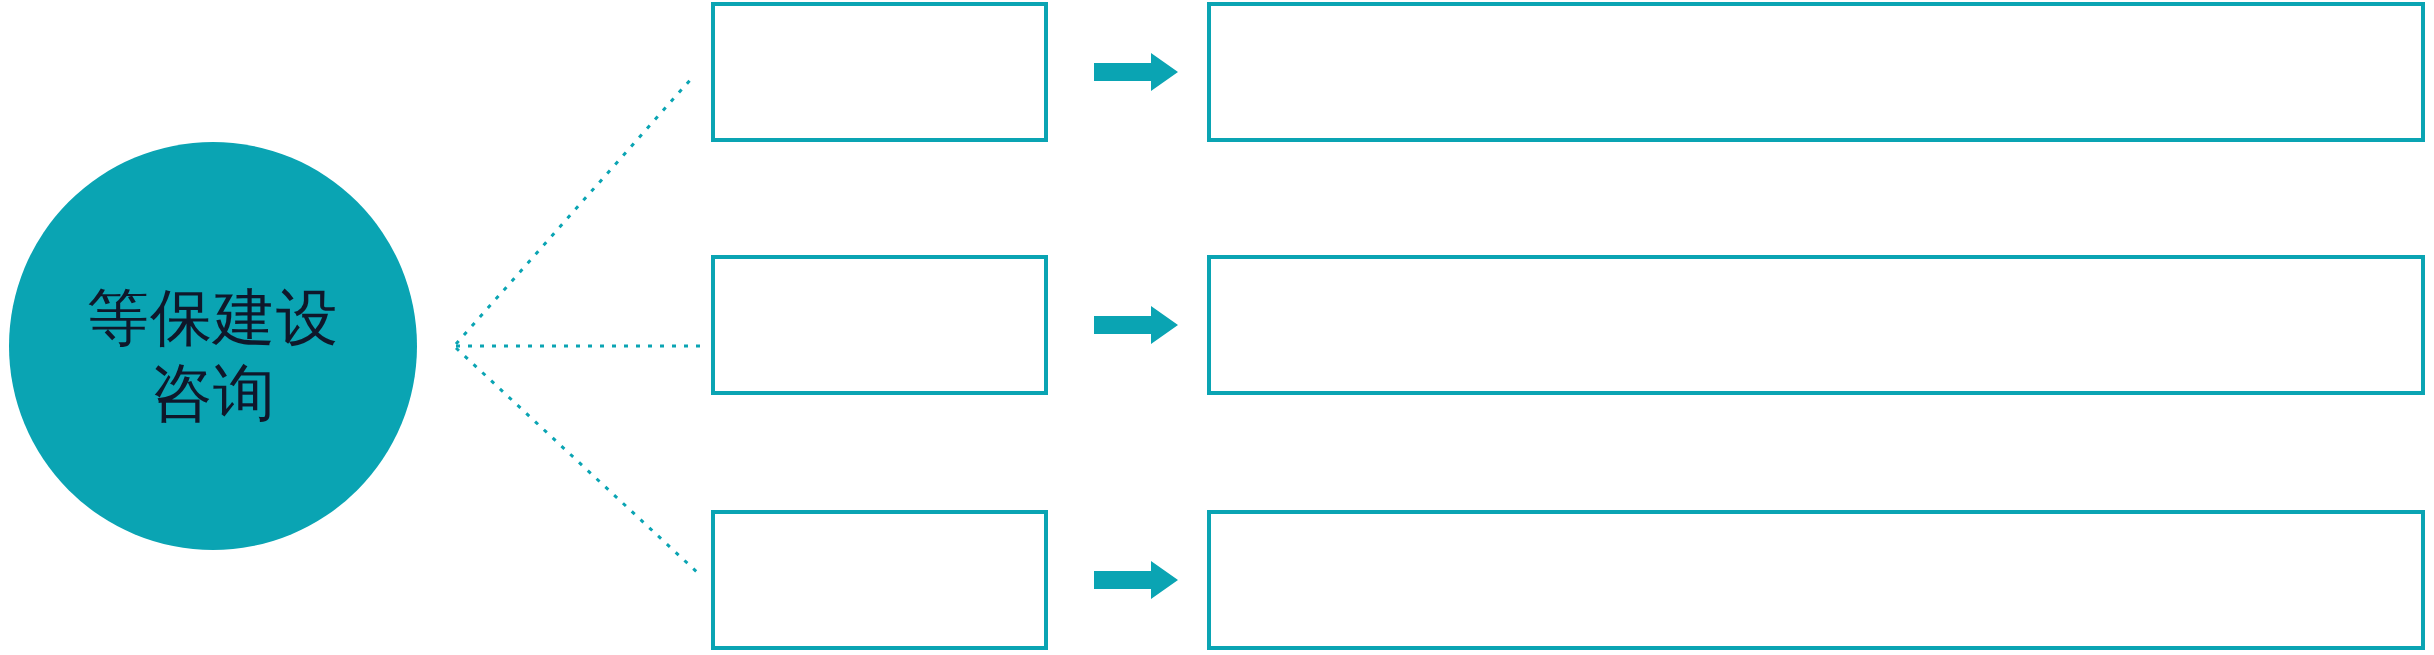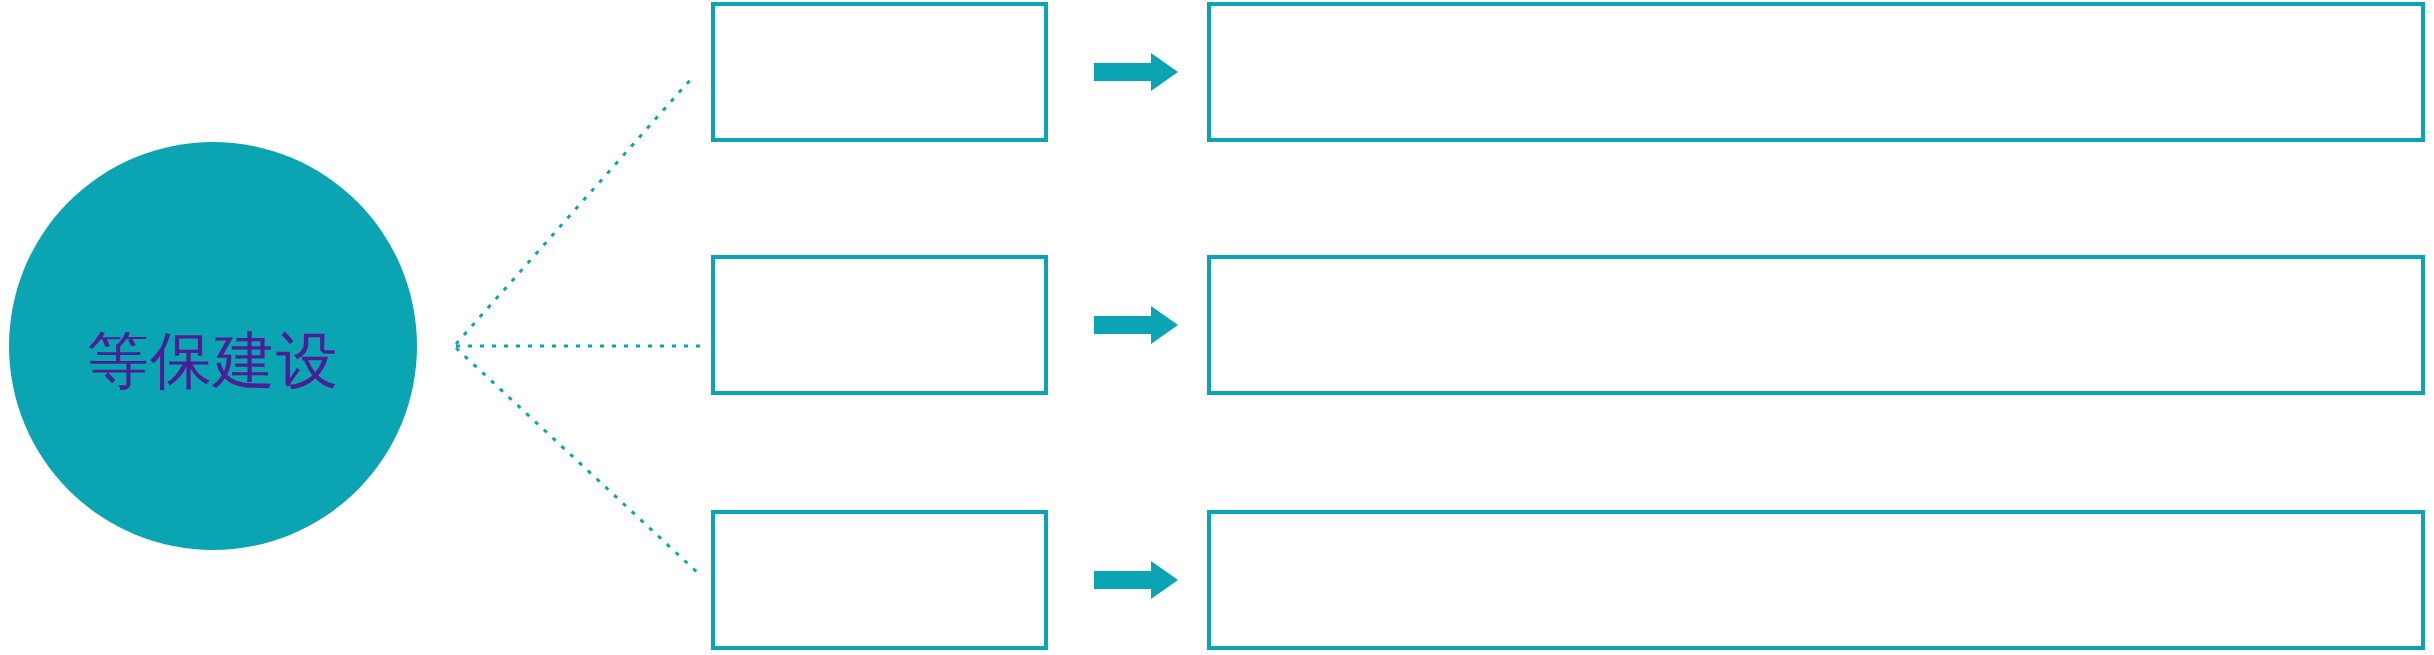--- a/index.html
+++ b/index.html
@@ -21,27 +21,28 @@
     top: 142px;
     width: 408px;
     height: 408px;
     border-radius: 50%;
     background: #0AA4B3;
     display: flex;
     align-items: center;
     justify-content: center;
   }
   .root-circle .label {
-    color: #4c1d95;
+    color: #0f172a;
     font-size: 62px;
     font-weight: 300;
     line-height: 75px;
     text-align: center;
     transform: translateY(14px);
     letter-spacing: 1px;
+    font-family: Liberation Mono, monospace;
   }
   .connector-svg {
     position: absolute;
     left: 0;
     top: 0;
     width: 2434px;
     height: 655px;
     pointer-events: none;
   }
   .connector-svg line {
@@ -83,20 +84,21 @@
   .arrow-icon polygon { fill: #0AA4B3; }
 </style>
 </head>
 <body>
 
 <div class="canvas">
 
   <div class="root-circle">
     <div class="label">
       <span>等保建设</span><br>
+      <span>咨询</span>
     </div>
   </div>
 
   <svg class="connector-svg" viewBox="0 0 2434 655" xmlns="http://www.w3.org/2000/svg">
     <line x1="456" y1="344" x2="691" y2="79"></line>
     <line x1="456" y1="346" x2="704" y2="346"></line>
     <line x1="456" y1="348" x2="699" y2="574"></line>
   </svg>
 
   <div class="step-box row-top"></div>

